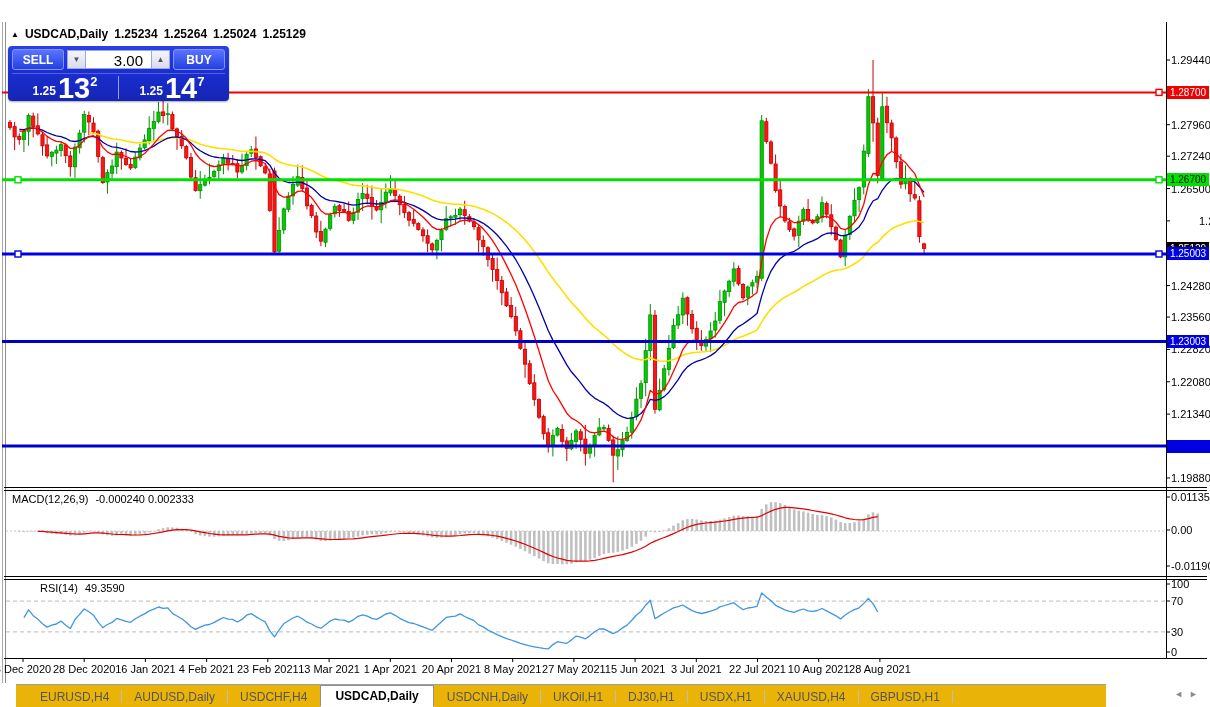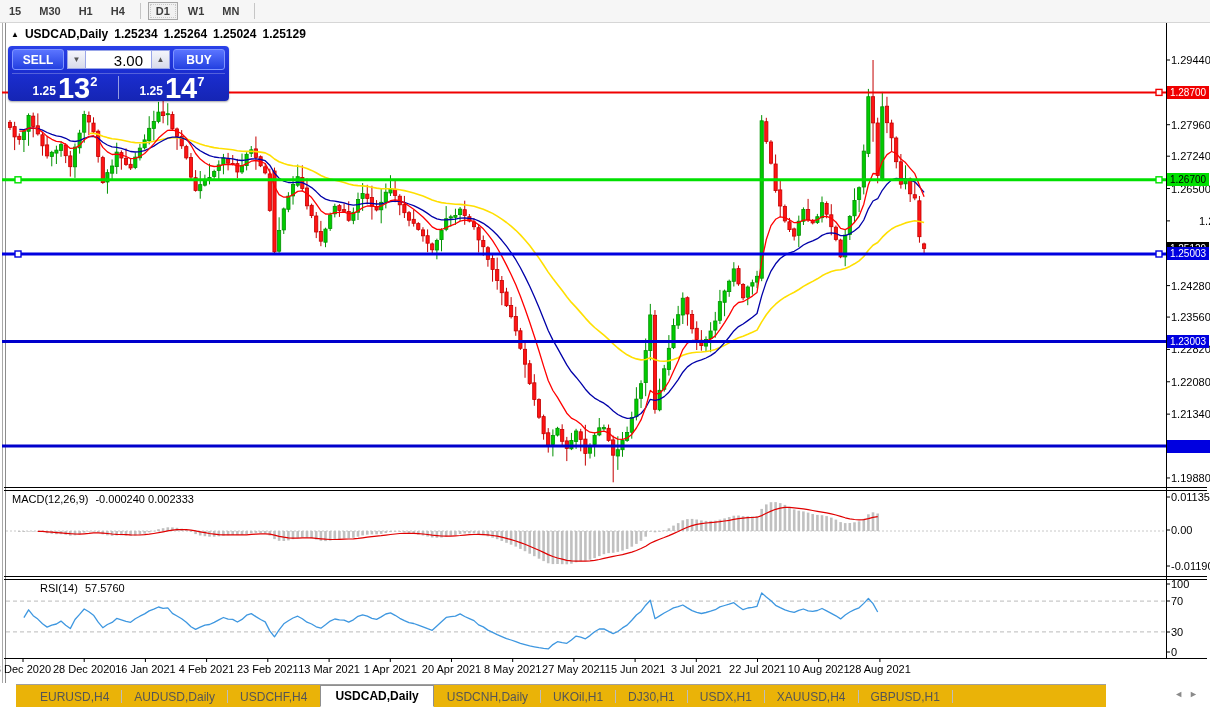--- a/index.html
+++ b/index.html
@@ -56,31 +56,20 @@
   .tab.active{background:#fff;border:1px solid #8f8f8f;border-bottom:1px solid #fff;color:#000;
               font-weight:bold;padding:3px 14px 3px 14px;margin-top:-1px;}
   .tsep{width:1px;height:13px;background:#bdbdbd;}
   .tabnav{position:absolute;right:6px;top:689px;z-index:31;font-size:9px;color:#8a8a8a;letter-spacing:6px;}
 </style>
 </head>
 <body>
 
 <div class="app">
 
-  <div class="toolbar" id="toolbar">
-      <div class="tf">15</div>
-      <div class="tf">M30</div>
-      <div class="tf">H1</div>
-      <div class="tf">H4</div>
-      <div class="tbsep"></div>
-      <div class="tf active">D1</div>
-      <div class="tf">W1</div>
-      <div class="tf">MN</div>
-      <div class="tbsep"></div>
-    </div>
 
   <div class="vline" style="left:2px;top:22px;height:661px;"></div>
   <div class="vline" style="left:5px;top:22px;height:661px;background:#8d8d8d;"></div>
 
   <div class="hsep" style="top:487px;"></div>
   <div class="hsep" style="top:490px;"></div>
   <div class="hsep" style="top:576px;"></div>
   <div class="hsep" style="top:579px;"></div>
   <div class="hsep" style="top:658px;"></div>
   <div class="axisline"></div>
@@ -778,21 +767,21 @@
       </div>
     </div>
   </div>
 
   <div class="indlabel" style="left:12px;top:493px;">
     <span>MACD(12,26,9)</span>
     <span>-0.000240 0.002333</span>
   </div>
   <div class="indlabel" style="left:12px;top:582px;padding-left:28px;">
     <span>RSI(14)</span>
-    <span>57.5760</span>
+    <span>49.3590</span>
   </div>
 
   <div id="gen">
       <div class="axis-label" style="left: 1171px; top: 54px;">1.29440</div>
       <div class="axis-label" style="left: 1171px; top: 118.706px;">1.27960</div>
       <div class="axis-label" style="left: 1171px; top: 150.184px;">1.27240</div>
       <div class="axis-label" style="left: 1171px; top: 182.537px;">1.26500</div>
       <div class="axis-label" style="left: 1199px; top: 214.89px;">1.25760</div>
       <div class="axis-label" style="left: 1171px; top: 279.595px;">1.24280</div>
       <div class="axis-label" style="left: 1171px; top: 311.074px;">1.23560</div>

